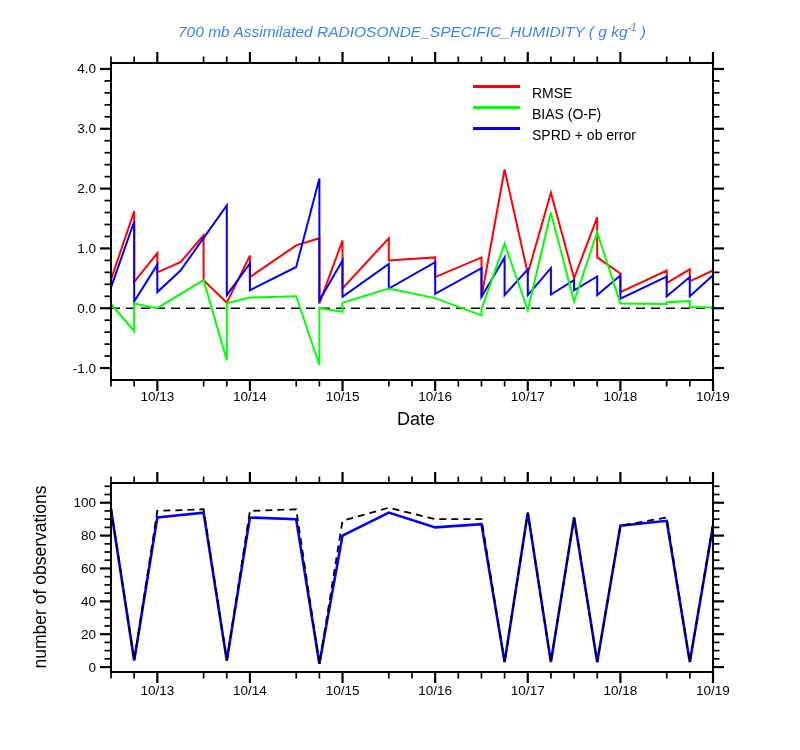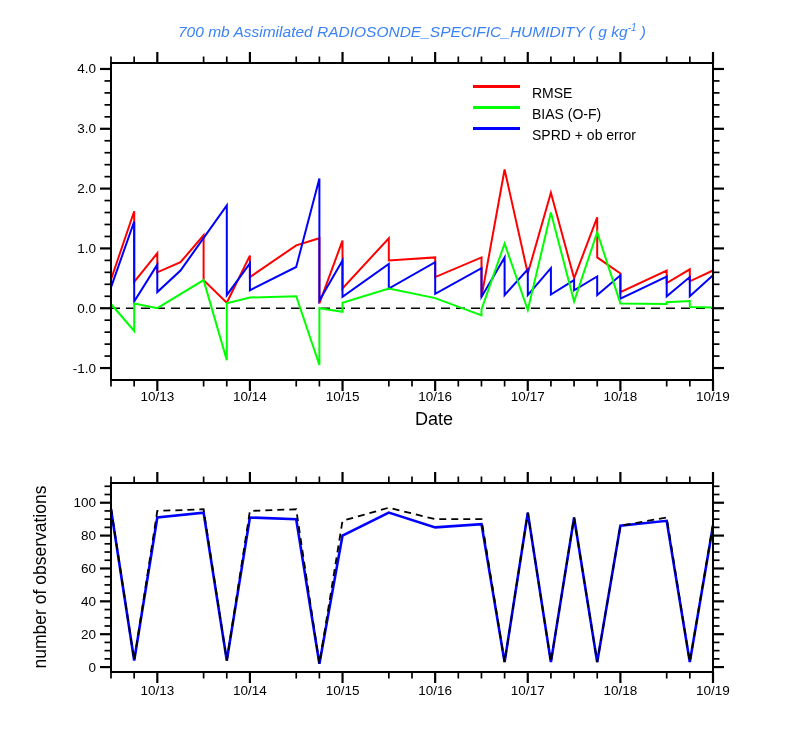--- a/index.html
+++ b/index.html
@@ -2,21 +2,21 @@
 <html><head>
 <meta charset="utf-8">
 <style>
   html,body{margin:0;padding:0;background:#ffffff;}
   .figure{position:relative;width:800px;height:750px;background:#ffffff;overflow:hidden;
           font-family:"Liberation Sans", sans-serif;color:#000;}
   #chart-svg{position:absolute;left:0;top:0;}
   .fig-title{position:absolute;top:22px;left:412px;transform:translateX(-50%);
              white-space:nowrap;font-size:15.5px;color:#3b82f6;font-style:italic;}
   .fig-title .sup{font-size:10px;vertical-align:6px;}
-  .xaxis-title{position:absolute;top:409px;left:434px;transform:translateX(-50%);
+  .xaxis-title{position:absolute;top:409px;left:416px;transform:translateX(-50%);
                font-size:18px;color:#000;}
   .yaxis-title{position:absolute;left:40px;top:577px;transform:translate(-50%,-50%) rotate(-90deg);
                white-space:nowrap;font-size:17.5px;color:#000;}
   .legend{position:absolute;left:473px;top:85px;}
   .legend-row{display:flex;align-items:flex-start;height:21px;}
   .legend-line{display:inline-block;width:47px;height:2.5px;margin-right:12px;}
   .legend-label{font-size:14px;white-space:nowrap;}
 </style>
 </head>
 <body>

